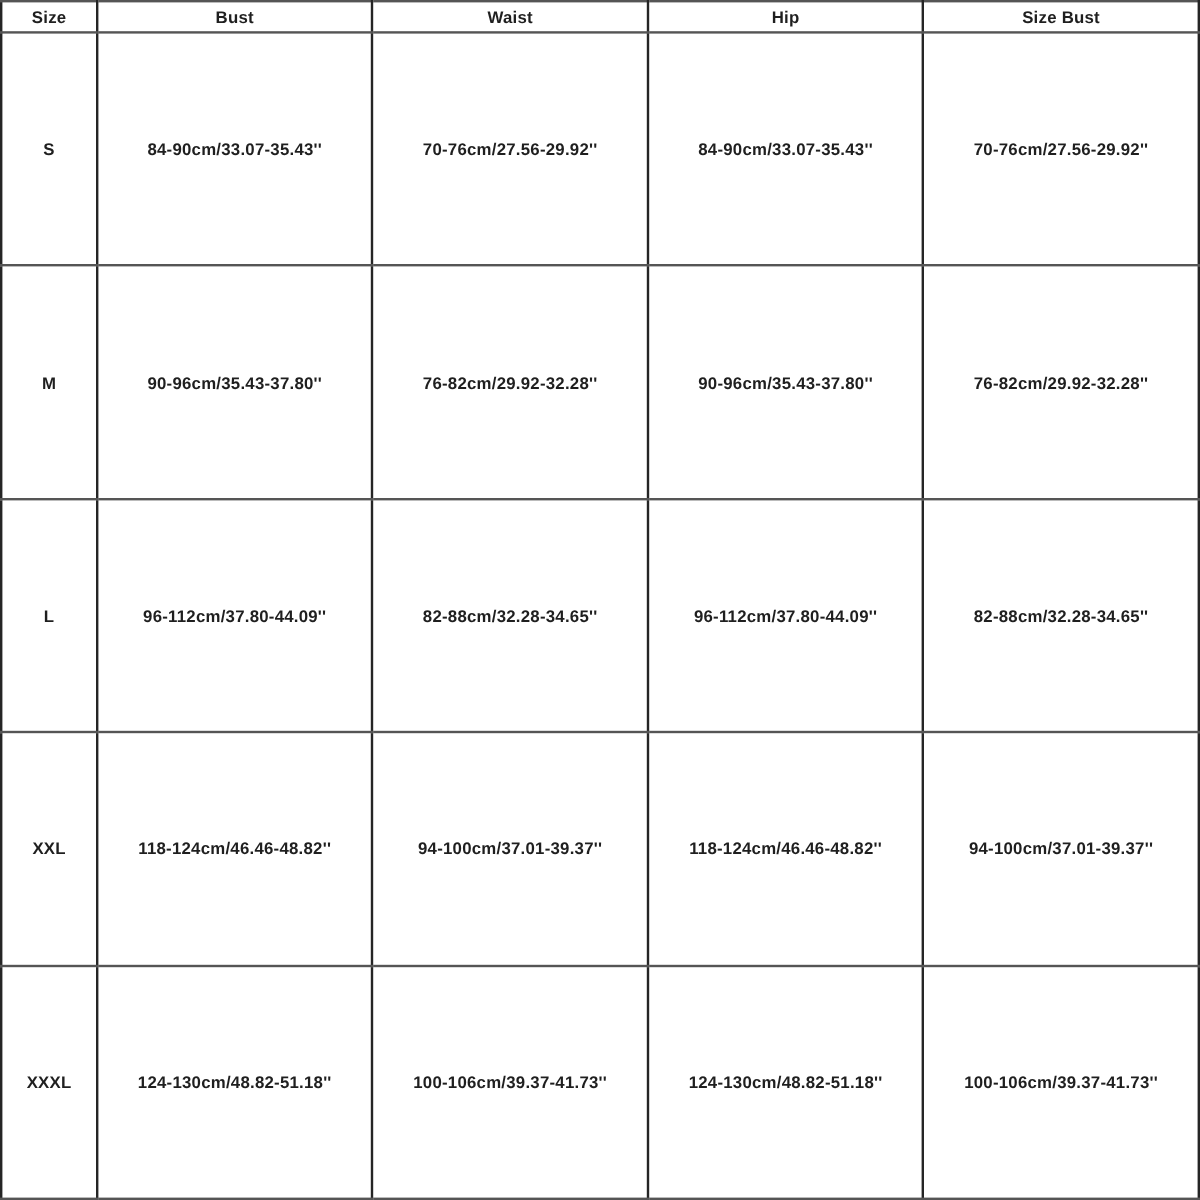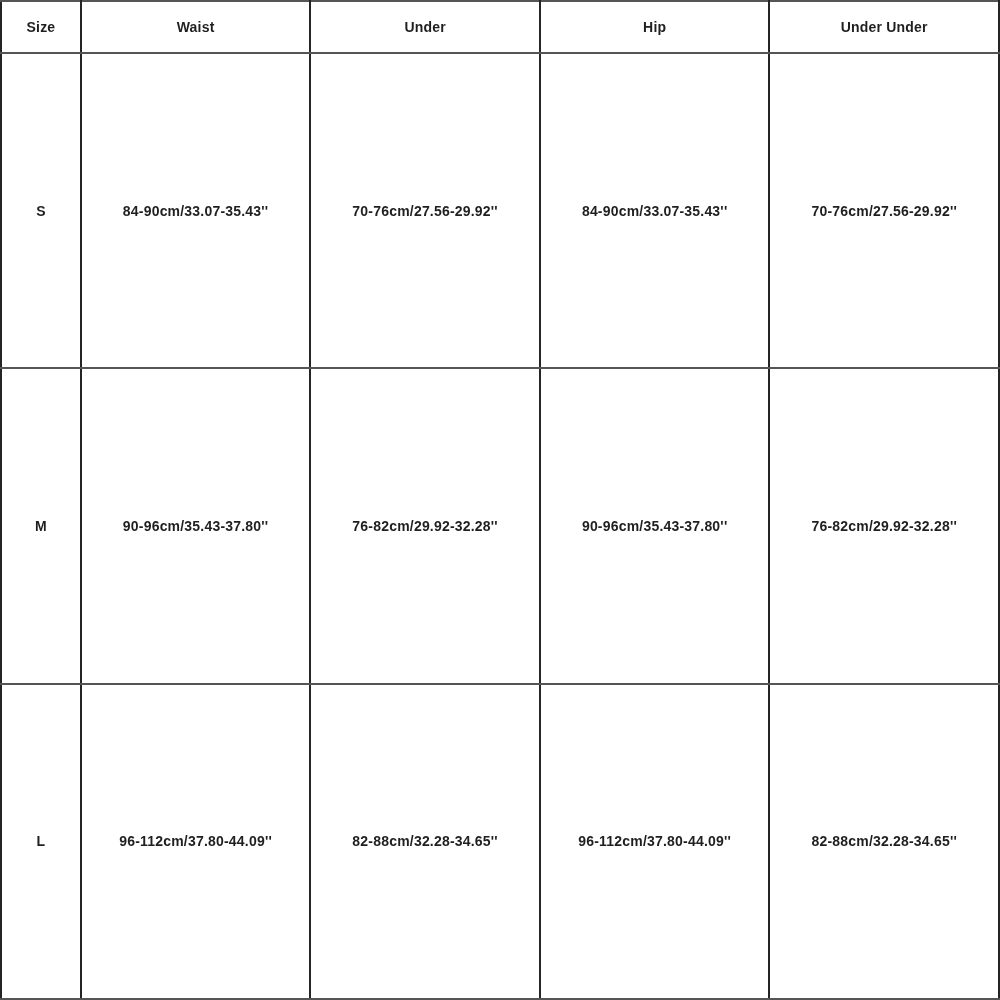--- a/index.html
+++ b/index.html
@@ -25,21 +25,21 @@
     border-left: 2px solid #252525;
     border-right: 2px solid #252525;
     border-top: 2px solid #555555;
     border-bottom: 2px solid #555555;
     text-align: center;
     vertical-align: middle;
     font-weight: bold;
     font-size: 14px;
     color: #1f1f1f;
     letter-spacing: 0.2px;
-    padding: 17px 4px;
+    padding: 4px 4px;
     overflow: hidden;
     white-space: nowrap;
   }
   col.col-size  { width: 8%; }
   col.col-meas  { width: 23%; }
 </style>
 </head>
 <body>
 
 <div class="size-chart-wrap">
@@ -47,24 +47,24 @@
     <colgroup>
       <col class="col-size">
       <col class="col-meas">
       <col class="col-meas">
       <col class="col-meas">
       <col class="col-meas">
     </colgroup>
     <thead>
       <tr>
         <th>Size</th>
+        <th>Bust</th>
         <th>Waist</th>
-        <th>Under</th>
         <th>Hip</th>
-        <th>Under Under</th>
+        <th>Size Bust</th>
       </tr>
     </thead>
     <tbody>
       <tr>
         <td>S</td>
         <td>84-90cm/33.07-35.43''</td>
         <td>70-76cm/27.56-29.92''</td>
         <td>84-90cm/33.07-35.43''</td>
         <td>70-76cm/27.56-29.92''</td>
       </tr>
@@ -75,15 +75,29 @@
         <td>90-96cm/35.43-37.80''</td>
         <td>76-82cm/29.92-32.28''</td>
       </tr>
       <tr>
         <td>L</td>
         <td>96-112cm/37.80-44.09''</td>
         <td>82-88cm/32.28-34.65''</td>
         <td>96-112cm/37.80-44.09''</td>
         <td>82-88cm/32.28-34.65''</td>
       </tr>
+      <tr>
+        <td>XXL</td>
+        <td>118-124cm/46.46-48.82''</td>
+        <td>94-100cm/37.01-39.37''</td>
+        <td>118-124cm/46.46-48.82''</td>
+        <td>94-100cm/37.01-39.37''</td>
+      </tr>
+      <tr>
+        <td>XXXL</td>
+        <td>124-130cm/48.82-51.18''</td>
+        <td>100-106cm/39.37-41.73''</td>
+        <td>124-130cm/48.82-51.18''</td>
+        <td>100-106cm/39.37-41.73''</td>
+      </tr>
     </tbody>
   </table>
 </div>
 
 </body></html>

